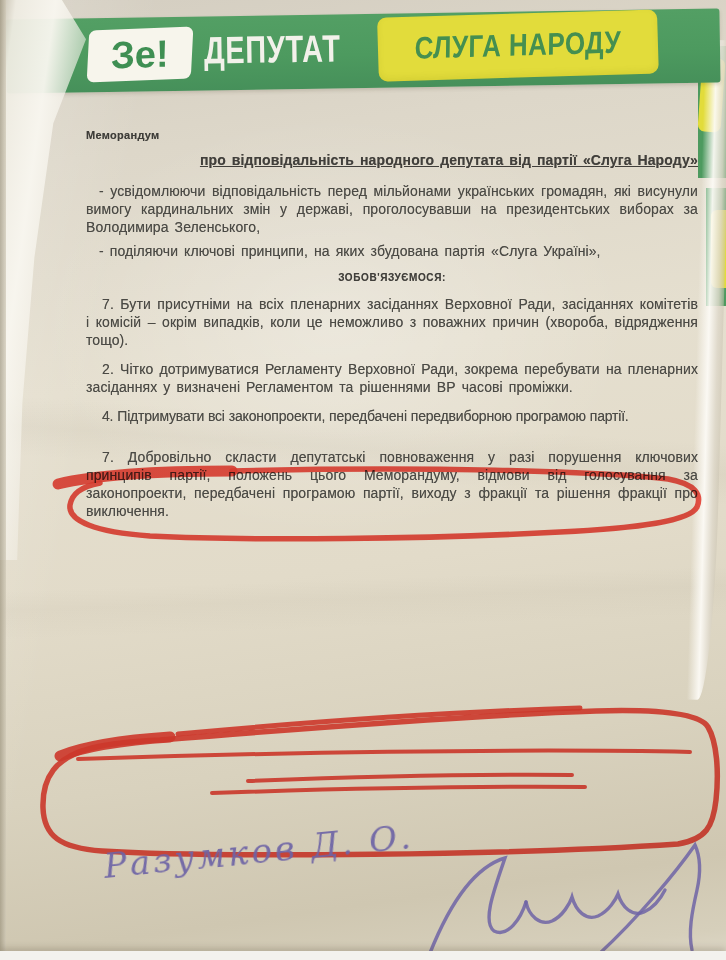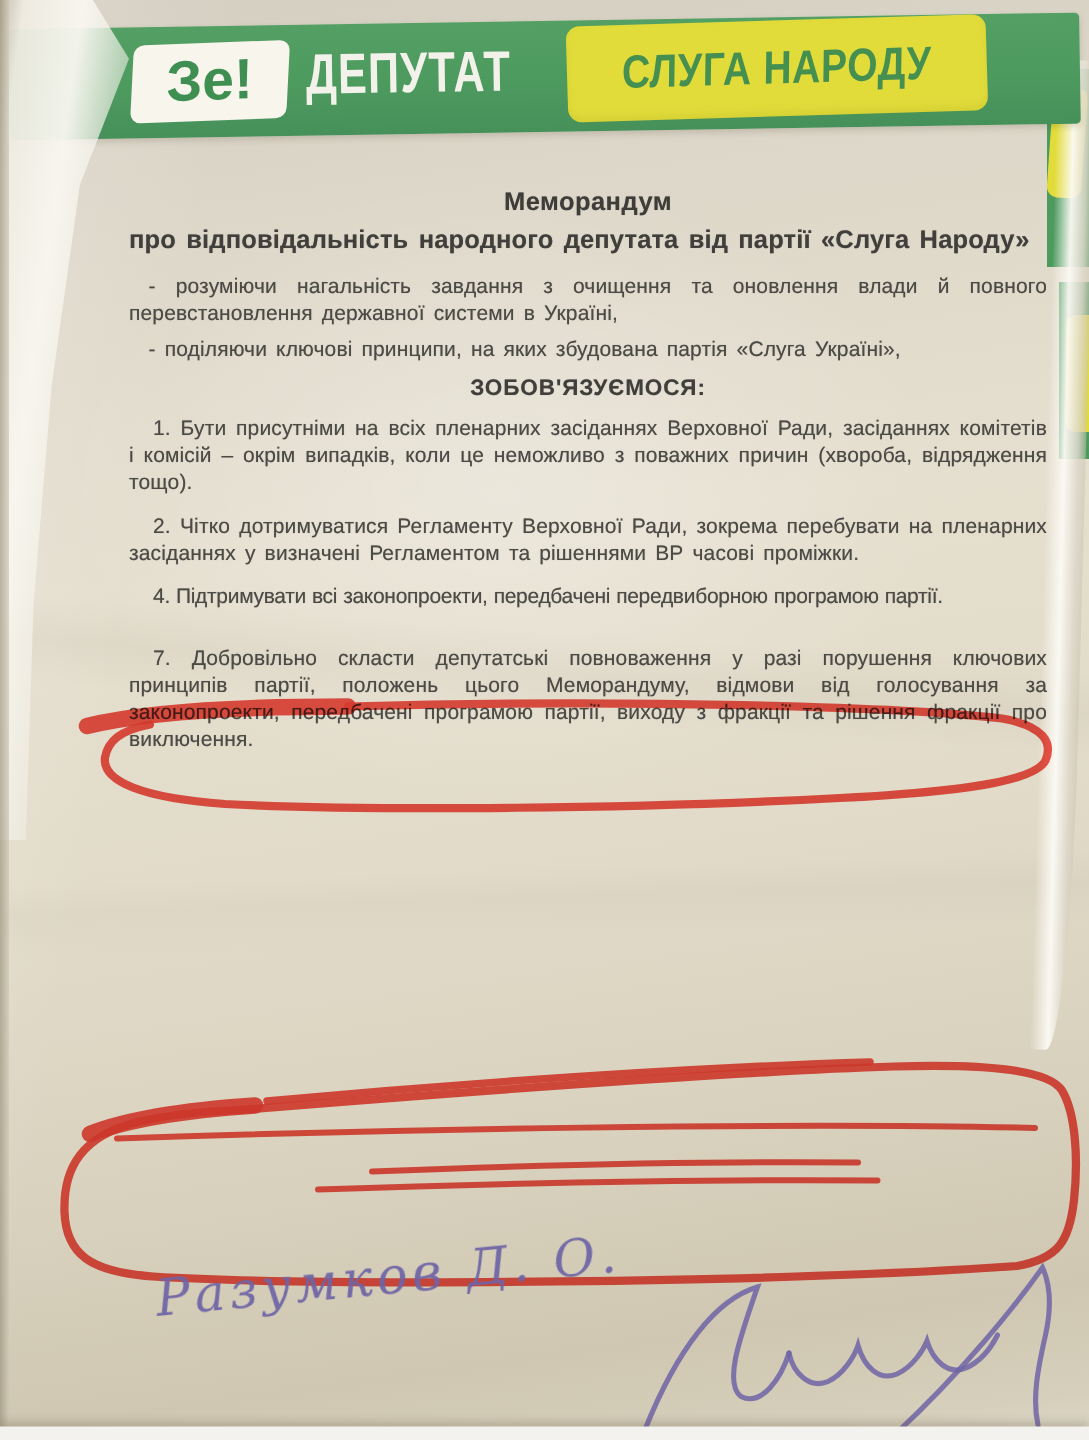--- a/index.html
+++ b/index.html
@@ -65,27 +65,27 @@
   .sluga-text { color:#458f50; font-weight:bold; font-size:31px; transform:scaleX(0.84) skewX(-3deg); white-space:nowrap; letter-spacing:0.5px; }
 
   
   .content {
     position:absolute; left:86px; top:0; width:612px;
     color:var(--text); font-size:14px; line-height:18px; text-align:justify;
     word-spacing:2px; letter-spacing:0.1px;
     text-shadow:0 0 0.5px rgba(75,74,69,0.55);
   }
   .content p, .content h1, .content h2, .content h3 { margin:0; }
-  .doc-title   { margin-top:126px !important; font-size:17px; font-weight:bold; text-align:center; color:#3e3d39; letter-spacing:0.3px; }
-  .doc-subtitle{ margin-top:7px !important; font-size:17px; font-weight:bold; text-align:left; color:#413f3b; }
+  .doc-title   { margin-top:126px !important; font-size:11px; font-weight:bold; color:#3e3d39; letter-spacing:0.3px; }
+  .doc-subtitle{ margin-top:7px !important; font-size:14px; font-weight:bold; text-align:right; color:#413f3b;text-decoration:underline; }
   .intro    { margin-top:13px !important; text-indent:7px; }
   .pre-1    { margin-top:13px !important; text-indent:13px; }
   .pre-2    { margin-top:12px !important; text-indent:13px; }
   .pre-3    { margin-top:6px  !important; text-indent:13px; }
-  .pledge   { margin-top:9px  !important; font-size:15px; font-weight:bold; text-align:center; color:#413f3b; letter-spacing:0.6px; }
+  .pledge   { margin-top:9px  !important; font-size:10px; font-weight:bold; text-align:center; color:#413f3b; letter-spacing:0.6px; }
   .item     { text-indent:16px; }
   .item-1 { margin-top:8px  !important; }
   .item-2 { margin-top:11px !important; }
   .item-3 { margin-top:10px !important; }
   .item-4 { margin-top:11px !important; letter-spacing:-0.2px; word-spacing:0.3px; }
   .item-5 { margin-top:19px !important; }
   .item-6 { margin-top:16px !important; }
   .item-7 { margin-top:23px !important; }
 
   
@@ -123,24 +123,24 @@
       <span class="sluga-text">СЛУГА НАРОДУ</span>
     </div>
   </div>
 
   <div class="curl-left"></div>
   <div class="edge-left"></div>
 
   <div class="content">
     <h1 class="doc-title">Меморандум</h1>
     <h2 class="doc-subtitle">про відповідальність народного депутата від партії «Слуга Народу»</h2>
-    <p class="pre-2">- розуміючи нагальність завдання з очищення та оновлення влади й повного перевстановлення державної системи в Україні,</p>
+    <p class="pre-1">- усвідомлюючи відповідальність перед мільйонами українських громадян, які висунули вимогу кардинальних змін у державі, проголосувавши на президентських виборах за Володимира Зеленського,</p>
     <p class="pre-3">- поділяючи ключові принципи, на яких збудована партія «Слуга Україні»,</p>
     <h3 class="pledge">ЗОБОВ'ЯЗУЄМОСЯ:</h3>
-    <p class="item item-1">1. Бути присутніми на всіх пленарних засіданнях Верховної Ради, засіданнях комітетів і комісій – окрім випадків, коли це неможливо з поважних причин (хвороба, відрядження тощо).</p>
+    <p class="item item-1">7. Бути присутніми на всіх пленарних засіданнях Верховної Ради, засіданнях комітетів і комісій – окрім випадків, коли це неможливо з поважних причин (хвороба, відрядження тощо).</p>
     <p class="item item-2">2. Чітко дотримуватися Регламенту Верховної Ради, зокрема перебувати на пленарних засіданнях у визначені Регламентом та рішеннями ВР часові проміжки.</p>
     <p class="item item-4">4. Підтримувати всі законопроекти, передбачені передвиборною програмою партії.</p>
     <p class="item item-7">7. Добровільно скласти депутатські повноваження у разі порушення ключових принципів партії, положень цього Меморандуму, відмови від голосування за законопроекти, передбачені програмою партії, виходу з фракції та рішення фракції про виключення.</p>
   </div>
 
   <svg class="marks" width="726" height="960" viewBox="0 0 726 960">
 
     <path stroke-width="11" d="M 58 484 C 95 475, 160 471, 232 471"></path>
     <path stroke-width="5.5" d="M 232 471 C 420 466, 600 471, 668 479 C 696 484, 702 495, 697 507 C 690 521, 640 528, 560 532 C 430 539, 250 541, 150 536 C 95 532, 68 521, 70 505 C 72 494, 80 487, 100 483"></path>
 

